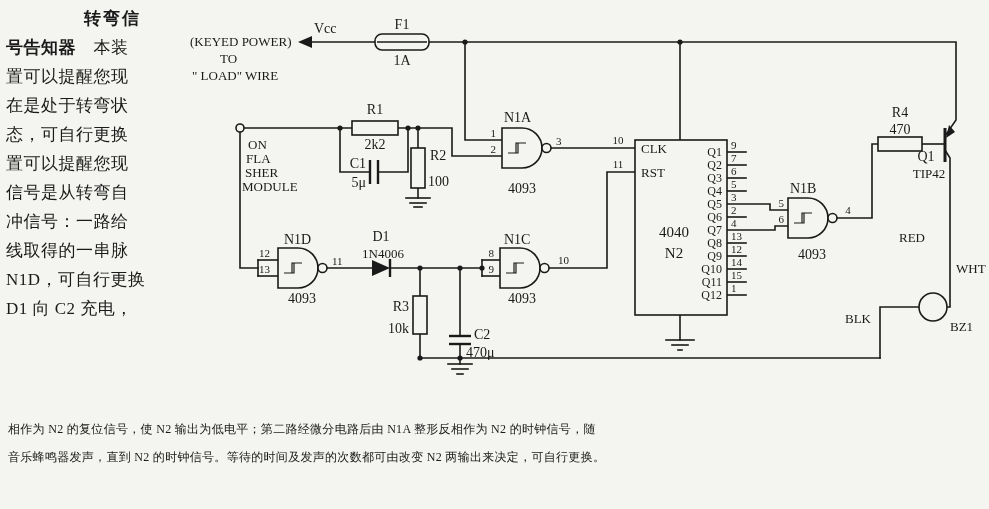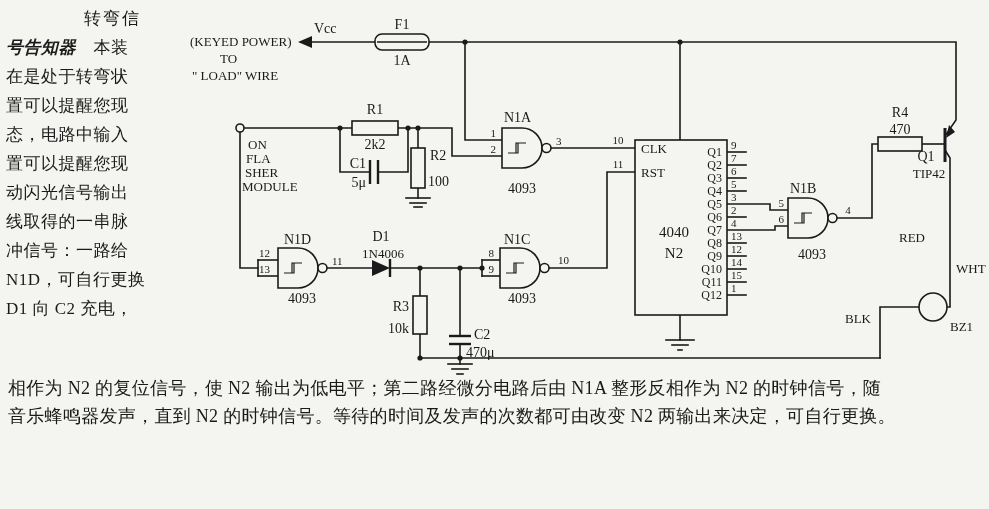--- a/index.html
+++ b/index.html
@@ -1,22 +1,22 @@
 <!DOCTYPE html>
 <html><head>
 <meta charset="utf-8">
 <style>
   html,body{margin:0;padding:0;background:#e8e8e4;}
   .page{position:relative;width:989px;height:509px;background:#f4f4f0;overflow:hidden;
         font-family:"Liberation Serif",serif;color:#1a1a1a;}
   .sidebar{position:absolute;left:6px;top:4px;width:180px;font-size:17px;line-height:29px;
            letter-spacing:.5px;}
-  .sidebar .t{font-weight:normal;padding-left:78px;letter-spacing:2px;}
-  .sidebar .b{font-weight:bold;font-style:italic;}
-  .footer{position:absolute;left:8px;top:374px;width:976px;font-size:18px;line-height:28px;
+  .sidebar .t{font-weight:bold;padding-left:78px;letter-spacing:2px;}
+  .sidebar .b{font-weight:bold;}
+  .footer{position:absolute;left:8px;top:415px;width:976px;font-size:12px;line-height:28px;
           letter-spacing:.3px;}
   svg.schem{position:absolute;left:0;top:0;}
   svg text{font-family:"Liberation Serif",serif;fill:#1a1a1a;font-size:14px;}
   svg text.p{font-size:11px;}
   svg text.f13{font-size:13px;}
   svg text.f12{font-size:12px;}
   svg text.f15{font-size:15px;}
   .w line,.w polyline{stroke:#1a1a1a;stroke-width:1.6;fill:none;stroke-linecap:square;}
   .comp{fill:#f4f4f0;stroke:#1a1a1a;stroke-width:1.6;}
   .plate{stroke:#1a1a1a;stroke-width:2.4;}
@@ -24,27 +24,27 @@
   .solid{fill:#1a1a1a;stroke:none;}
 </style>
 </head>
 <body>
 
 <div class="page">
 
   <div class="sidebar">
     <div class="t">转弯信</div>
     <div><span class="b">号告知器</span><span>　本装</span></div>
+    <div>置可以提醒您现</div>
     <div>在是处于转弯状</div>
+    <div>态，可自行更换</div>
     <div>置可以提醒您现</div>
-    <div>态，电路中输入</div>
-    <div>置可以提醒您现</div>
-    <div>动闪光信号输出</div>
+    <div>信号是从转弯自</div>
+    <div>冲信号：一路给</div>
     <div>线取得的一串脉</div>
-    <div>冲信号：一路给</div>
     <div>N1D，可自行更换</div>
     <div>D1 向 C2 充电，</div>
   </div>
 
   <svg class="schem" width="989" height="396" viewBox="0 0 989 396">
 
     <g class="w">
 
       <polyline points="312,42 956,42 956,120 945,136"></polyline>
       <line x1="680" y1="42" x2="680" y2="140"></line>

